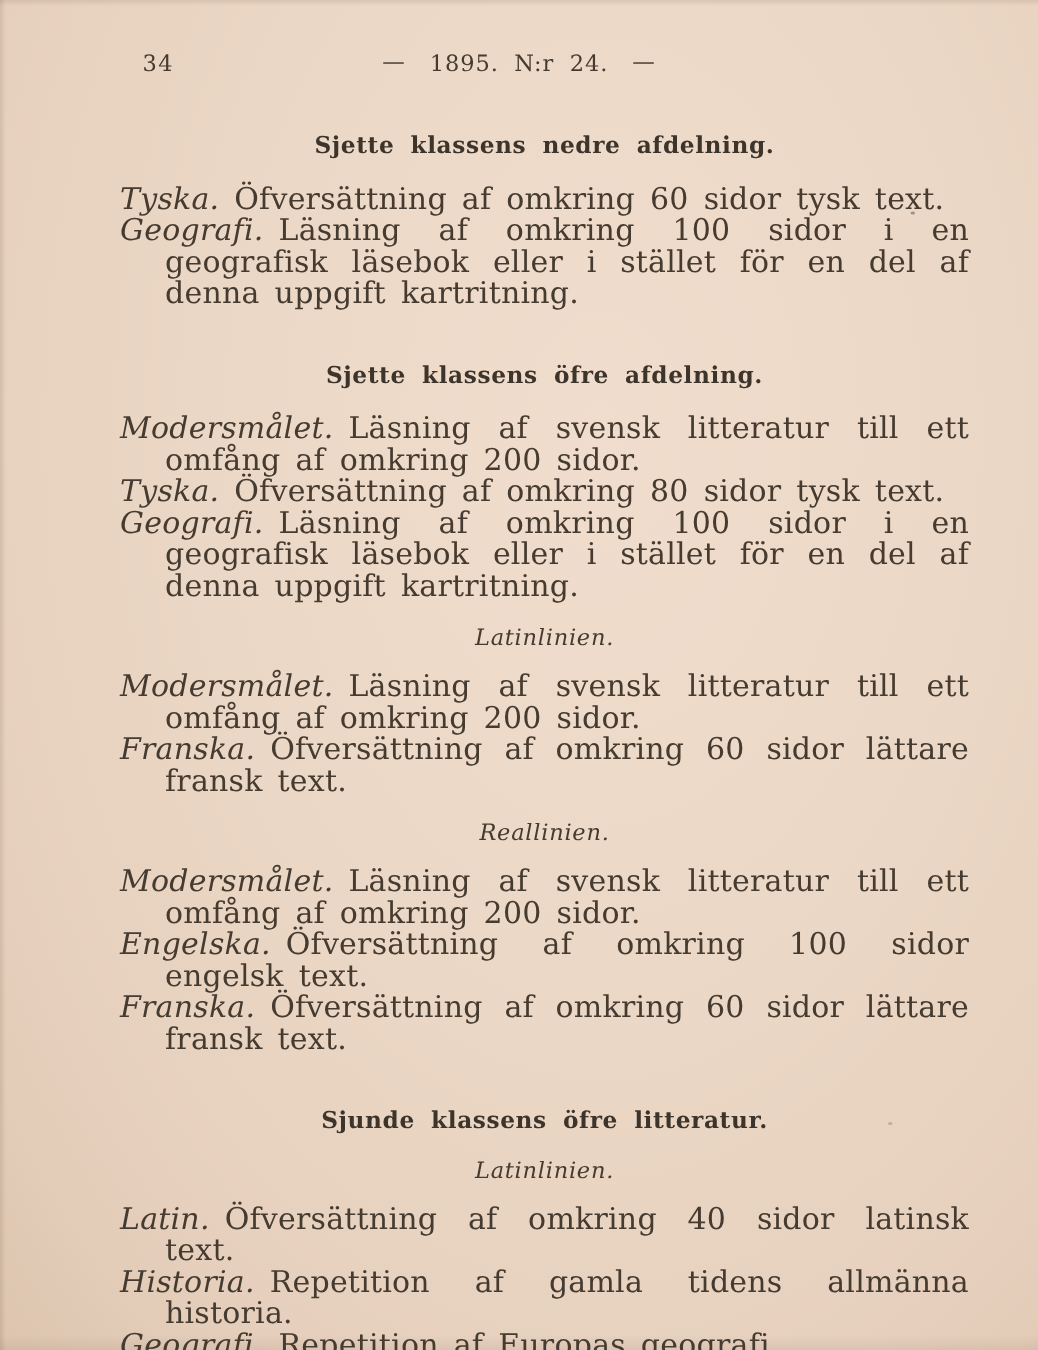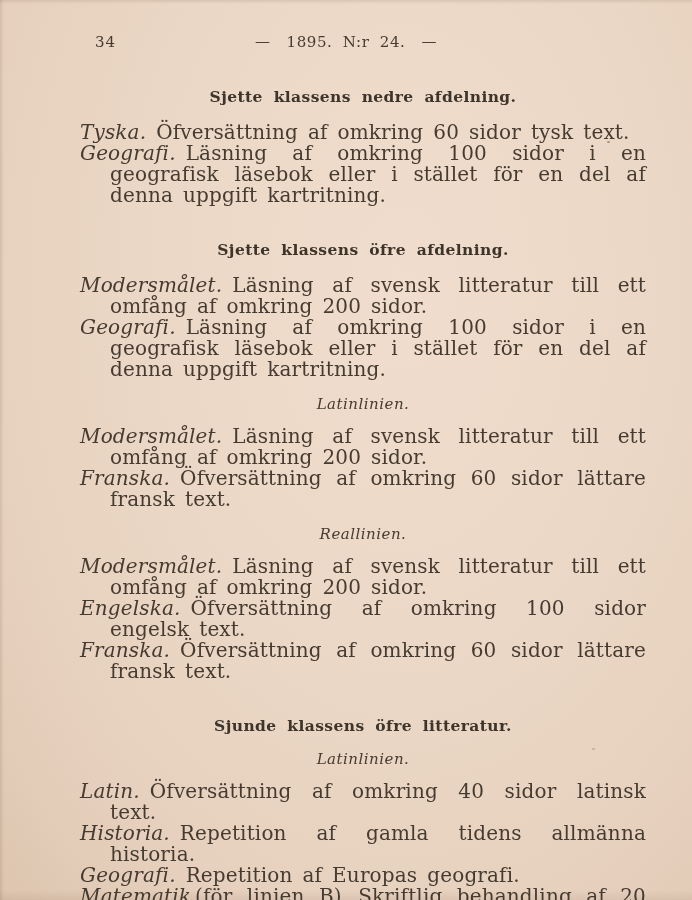--- a/index.html
+++ b/index.html
@@ -109,20 +109,21 @@
 
   <div class="content">
       <div class="section-title">Sjette klassens nedre afdelning.</div>
       <div class="entries">
         <p class="entry"><span class="subject">Tyska.</span><span class="desc">Öfversättning af omkring 60 sidor tysk text.</span></p>
         <p class="entry"><span class="subject">Geografi.</span><span class="desc">Läsning af omkring 100 sidor i en geografisk läsebok eller i stället för en del af denna uppgift kartritning.</span></p>
       </div>
       <div class="section-title">Sjette klassens öfre afdelning.</div>
       <div class="entries">
         <p class="entry"><span class="subject">Modersmålet.</span><span class="desc">Läsning af svensk litteratur till ett omfång af omkring 200 sidor.</span></p>
+        <p class="entry"><span class="subject">Tyska.</span><span class="desc">Öfversättning af omkring 80 sidor tysk text.</span></p>
         <p class="entry"><span class="subject">Geografi.</span><span class="desc">Läsning af omkring 100 sidor i en geografisk läsebok eller i stället för en del af denna uppgift kartritning.</span></p>
       </div>
       <div class="subsection-title">Latinlinien.</div>
       <div class="entries">
         <p class="entry"><span class="subject">Modersmålet.</span><span class="desc">Läsning af svensk litteratur till ett omfång af omkring 200 sidor.</span></p>
         <p class="entry"><span class="subject">Franska.</span><span class="desc">Öfversättning af omkring 60 sidor lättare fransk text.</span></p>
       </div>
       <div class="subsection-title">Reallinien.</div>
       <div class="entries">
         <p class="entry"><span class="subject">Modersmålet.</span><span class="desc">Läsning af svensk litteratur till ett omfång af omkring 200 sidor.</span></p>

